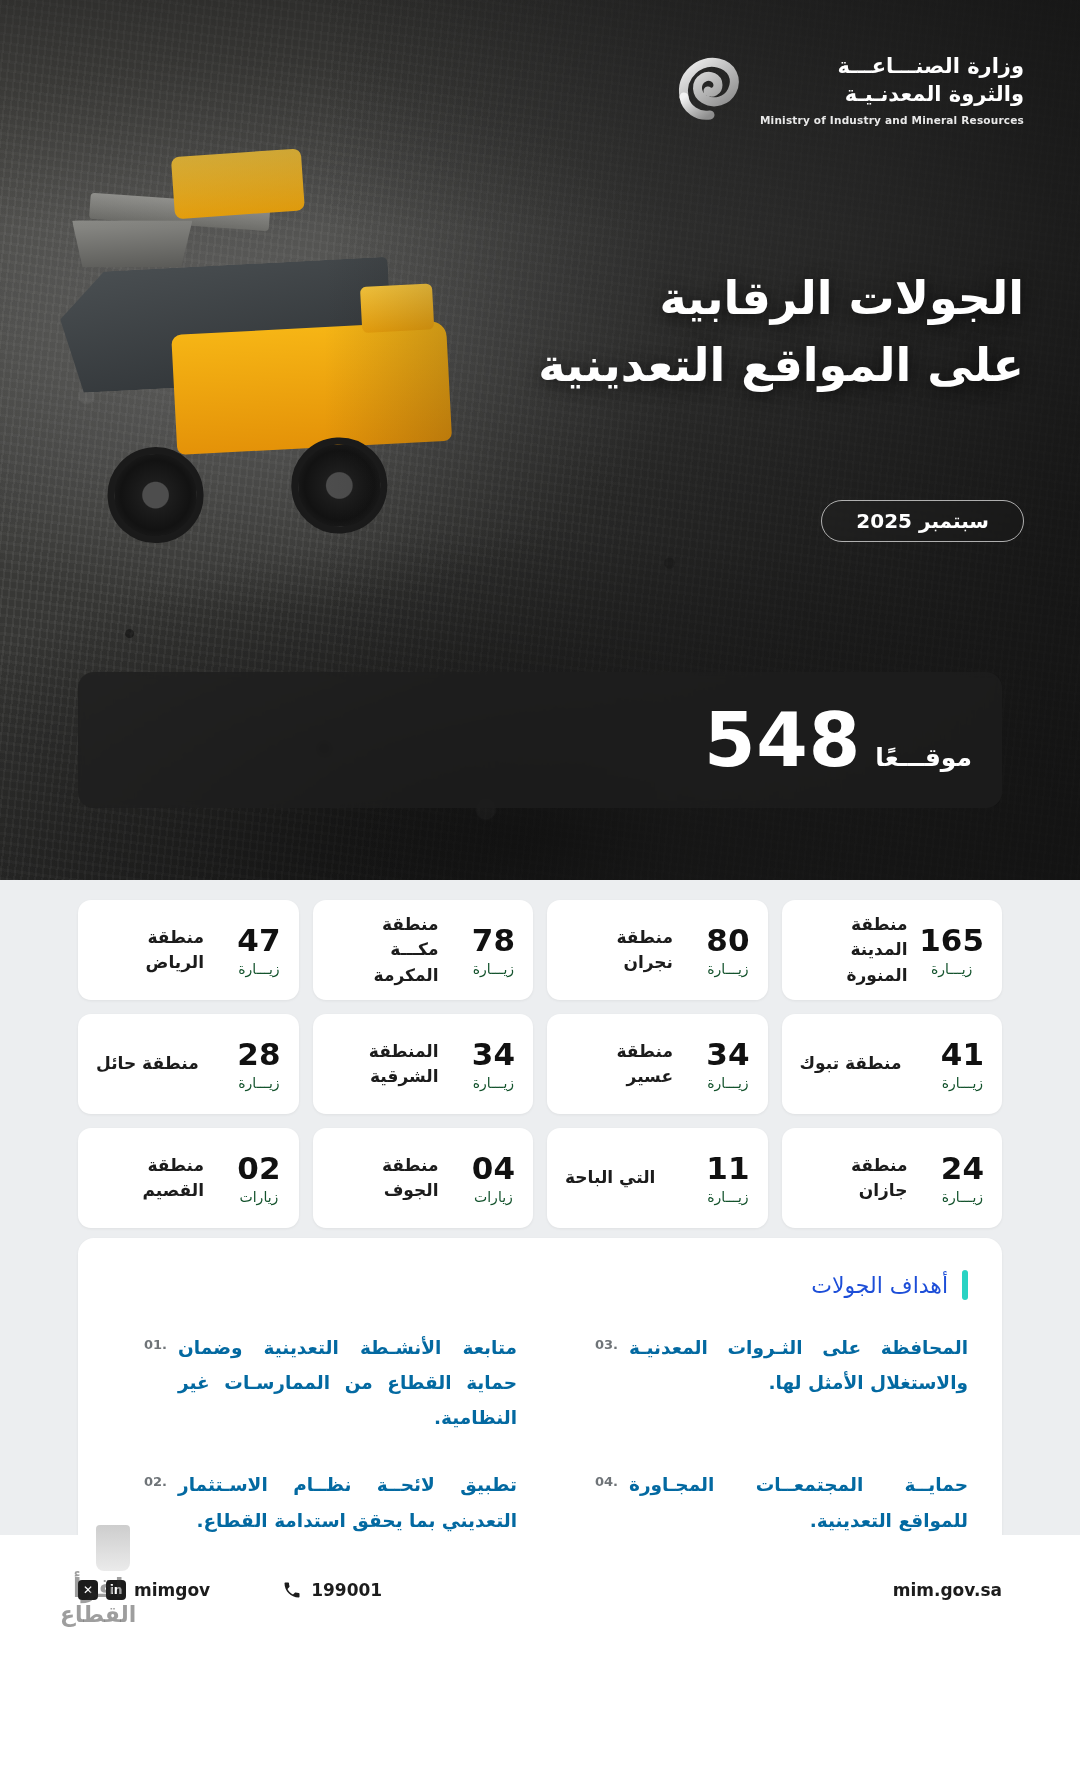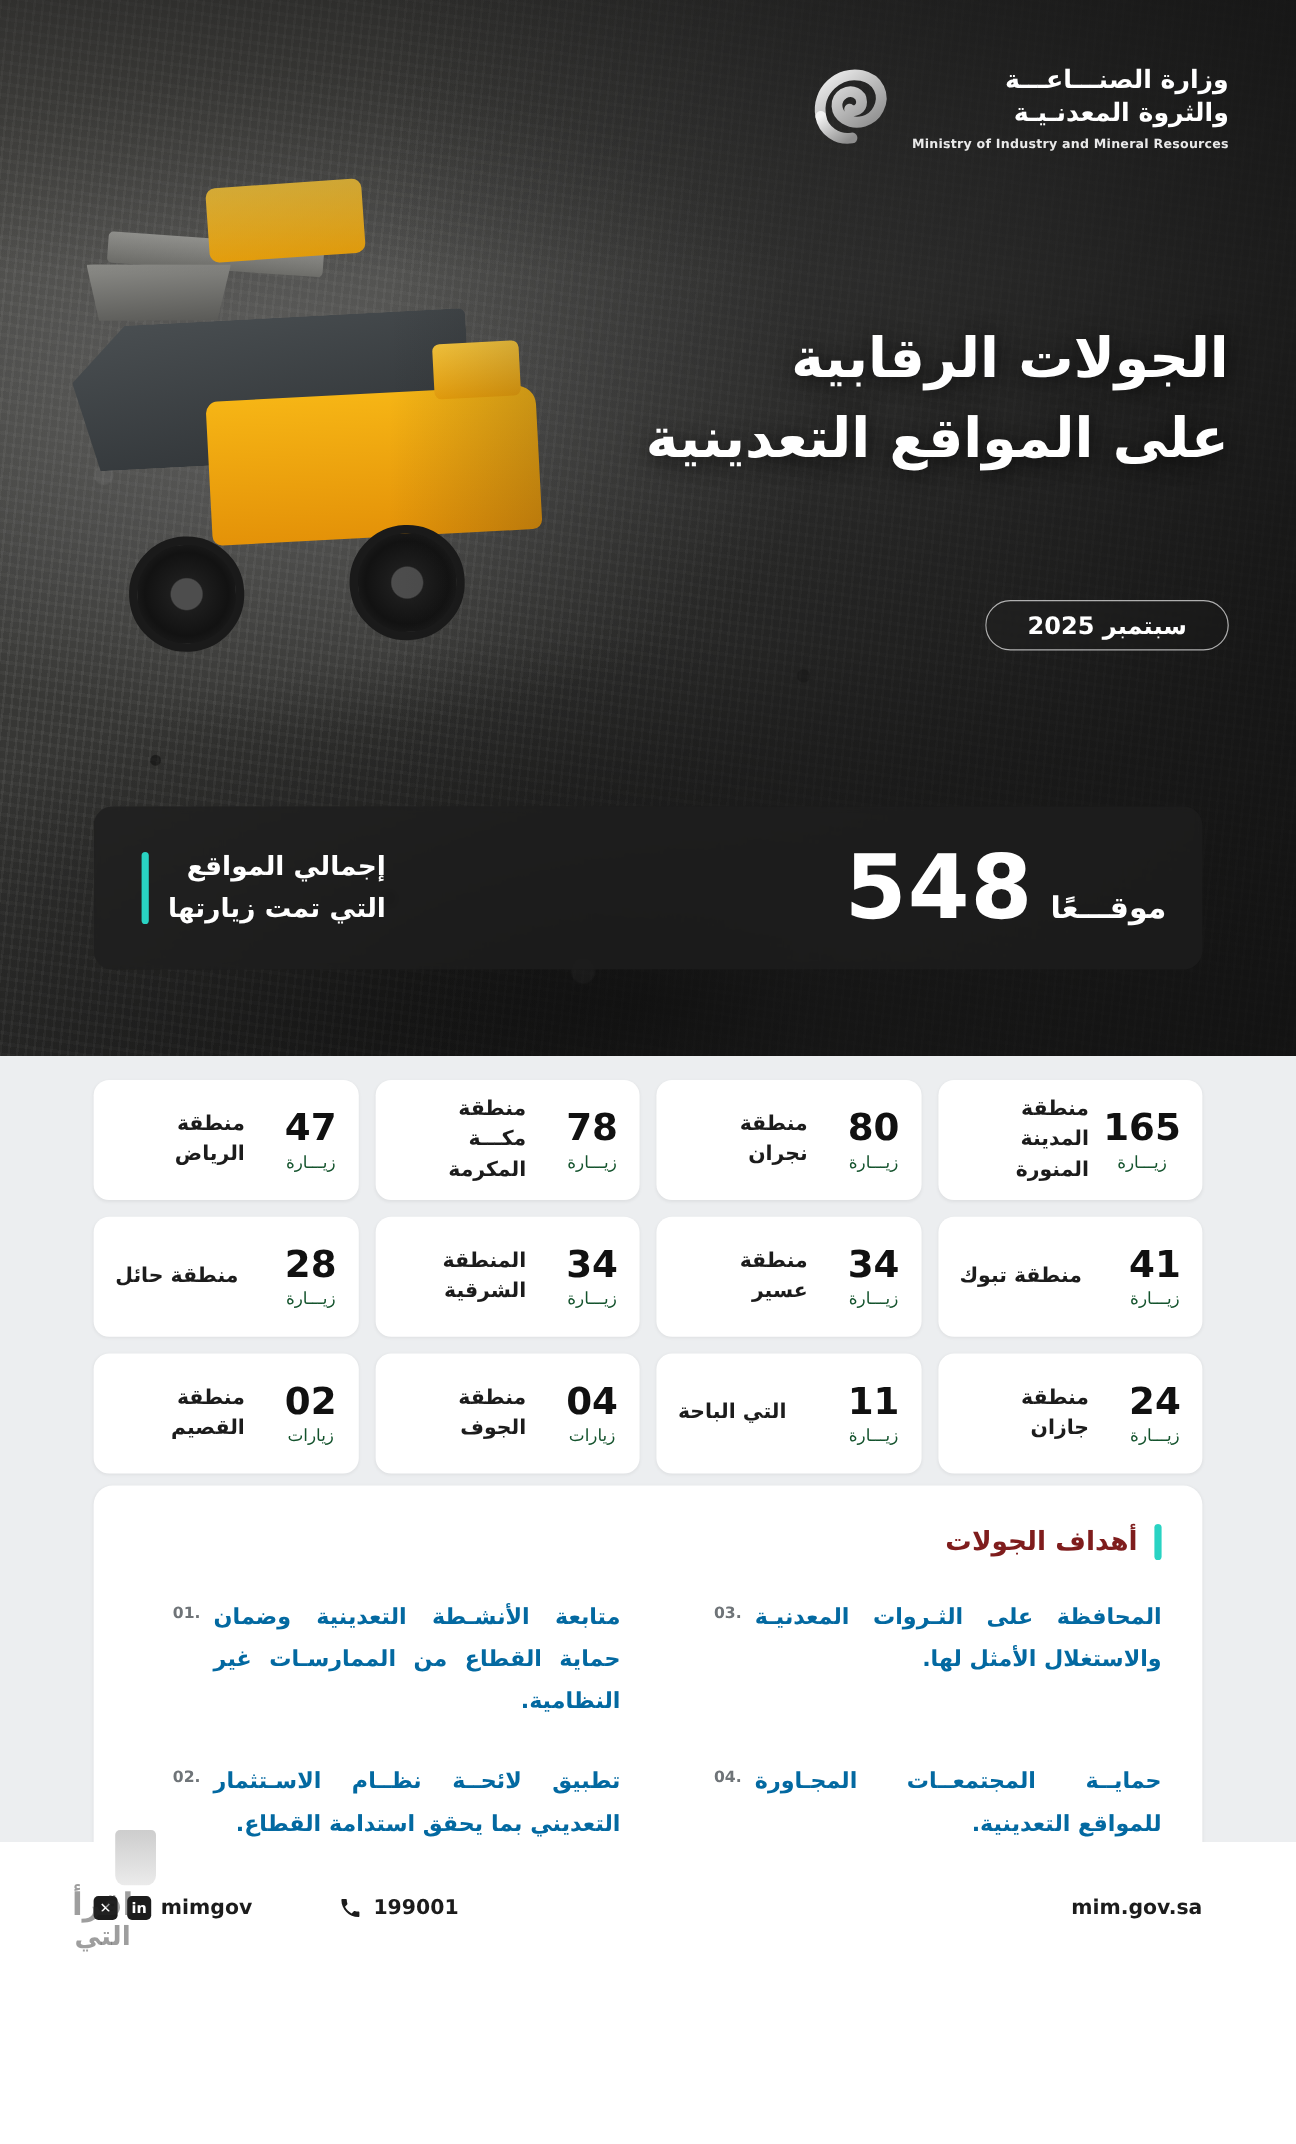--- a/index.html
+++ b/index.html
@@ -226,21 +226,21 @@
     top: 1238px; left: 78px; right: 78px;
     background: #fff;
     border-radius: 16px;
     padding: 32px 34px 38px 34px;
     box-shadow: 0 1px 3px rgba(0,0,0,.06);
   }
   .goals-head {
     display: flex; align-items: center; justify-content: flex-start; gap: 14px;
   }
   .goals-head .bar { width: 6px; height: 30px; border-radius: 3px; background: #29d3c3; }
-  .goals-title { font-size: 22px; font-weight: 700; color: #7f1d1d; }
+  .goals-title { font-size: 22px; font-weight: 400; color: #1d4ed8; }
   .goals-grid {
     margin-top: 30px;
     display: grid;
     grid-template-columns: 1fr 1fr;
     column-gap: 46px;
     row-gap: 32px;
   }
   .goal {
     display: flex; gap: 12px; align-items: flex-start; direction: rtl;
   }
@@ -345,27 +345,20 @@
       <div class="l2">على المواقع التعدينية</div>
     </div>
 
     <div class="date-pill">سبتمبر 2025</div>
 
     <div class="total-card">
       <div class="total-value">
         <span class="unit">موقـــعًا</span>
         <span class="num">548</span>
       </div>
-      <div class="total-label-wrap">
-        <div class="total-label">
-          <div>إجمالي المواقع</div>
-          <div>التي تمت زيارتها</div>
-        </div>
-        <div class="accent-bar"></div>
-      </div>
     </div>
   </div>
 
   <div class="regions">
     <div class="region-card">
       <div class="region-figure">
         <div class="n">165</div>
         <div class="u">زيـــارة</div>
       </div>
       <div class="region-name">منطقة المدينة المنورة</div>
@@ -489,16 +482,16 @@
         </svg>
         <span class="phone-num">199001</span>
       </div>
     </div>
     <div class="site">mim.gov.sa</div>
   </div>
 
   <div class="wm-ic"></div>
   <div class="watermark">
     <div class="w1">اقرأ</div>
-    <div class="w2">التي</div>
+    <div class="w2">القطاع</div>
   </div>
 
 </div>
 
 </body></html>

